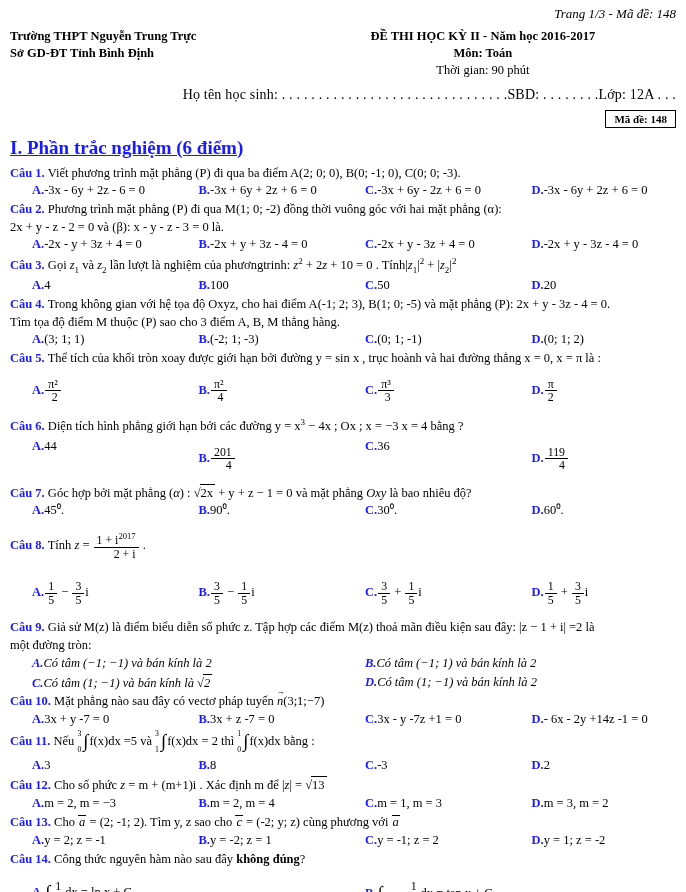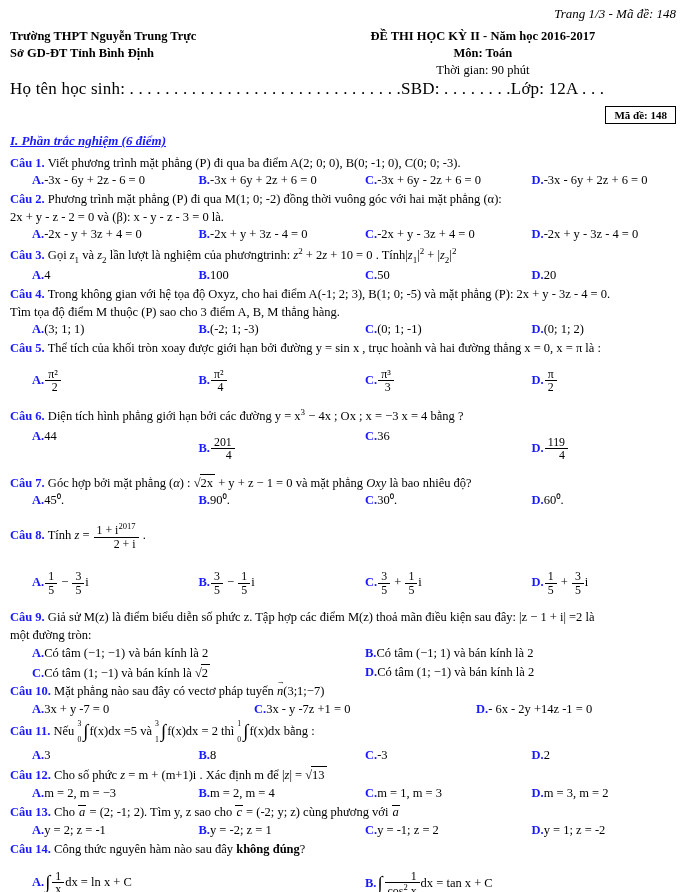--- a/index.html
+++ b/index.html
@@ -26,53 +26,54 @@
   .hdr{
     display:flex;
     width:100%;
   }
   .hdr-left{width:42%;font-weight:bold;line-height:1.35;}
   .hdr-right{width:58%;text-align:center;line-height:1.35;}
   .hdr-right .title{font-weight:bold;}
   .hdr-right .subj{font-weight:bold;}
   .hdr-right .time{font-weight:normal;}
   .namerow{
-    font-size:17px;
+    margin-top:8px;
+    font-size:14px;
     letter-spacing:0.2px;
+    text-align:right;
   }
   .code-box{
     border:1px solid #000;
     display:inline-block;
     padding:2px 8px;
     font-weight:bold;
     font-size:11px;
   }
   .code-wrap{text-align:right;margin-top:7px;}
   .section-title{
     color:#1a1aff;
     font-weight:bold;
-    font-style:italic;
     text-decoration:underline;
     margin:9px 0 6px 0;
-    font-size:13px;
+    font-size:19px;
   }
   .q{
     margin:0 0 1px 0;
     line-height:1.33;
   }
   .qlabel{color:#1a1aff;font-weight:bold;}
   .qtext{color:#000;}
   .opts{
     display:flex;
     width:100%;
     margin:1px 0 2px 0;
     line-height:1.35;
   }
   .opt{flex:1 1 0;padding-right:4px;}
-  .opt2{flex:1 1 0;padding-right:16px;}
+  .opt2{flex:1 1 0;padding-right:16px;font-style:italic;}
   .optL{color:#1a1aff;font-weight:bold;}
   .opts-indent{padding-left:22px;}
   .mix{line-height:1.35;}
   sup{font-size:0.72em;vertical-align:super;}
   sub{font-size:0.72em;vertical-align:sub;}
   
   .frac{
     display:inline-block;
     vertical-align:middle;
     text-align:right;
@@ -253,20 +254,21 @@
     <div class="opt2"><span class="optL">C.</span>Có tâm (1; −1) và bán kính là <span>√<span class="sqrt">2</span></span></div>
     <div class="opt2"><span class="optL">D.</span><span>Có tâm (1; −1) và bán kính là 2</span></div>
   </div>
 
   <div class="q mix">
     <span class="qlabel">Câu 10.</span>
     <span class="qtext">Mặt phẳng nào sau đây có vectơ pháp tuyến  <span class="vecarrow it">n</span>(3;1;−7)</span>
   </div>
   <div class="opts opts-indent">
     <div class="opt"><span class="optL">A.</span><span>3x + y -7 = 0</span></div>
+    <div class="opt"><span class="optL">B.</span><span>3x  + z -7 = 0</span></div>
     <div class="opt"><span class="optL">C.</span><span>3x - y -7z +1 = 0</span></div>
     <div class="opt"><span class="optL">D.</span><span>- 6x - 2y +14z -1 = 0</span></div>
   </div>
 
   <div class="q mix" style="">
     <span class="qlabel">Câu 11.</span>
     <span class="qtext">Nếu <span class="intlim">3<br>&nbsp;<br>0</span><span class="intg">∫</span>f(x)dx  =5  và  <span class="intlim">3<br>&nbsp;<br>1</span><span class="intg">∫</span>f(x)dx  = 2  thì  <span class="intlim">1<br>&nbsp;<br>0</span><span class="intg">∫</span>f(x)dx   bằng :</span>
   </div>
   <div class="opts opts-indent" style="margin-top:4px;">
     <div class="opt"><span class="optL">A.</span><span>3</span></div>

